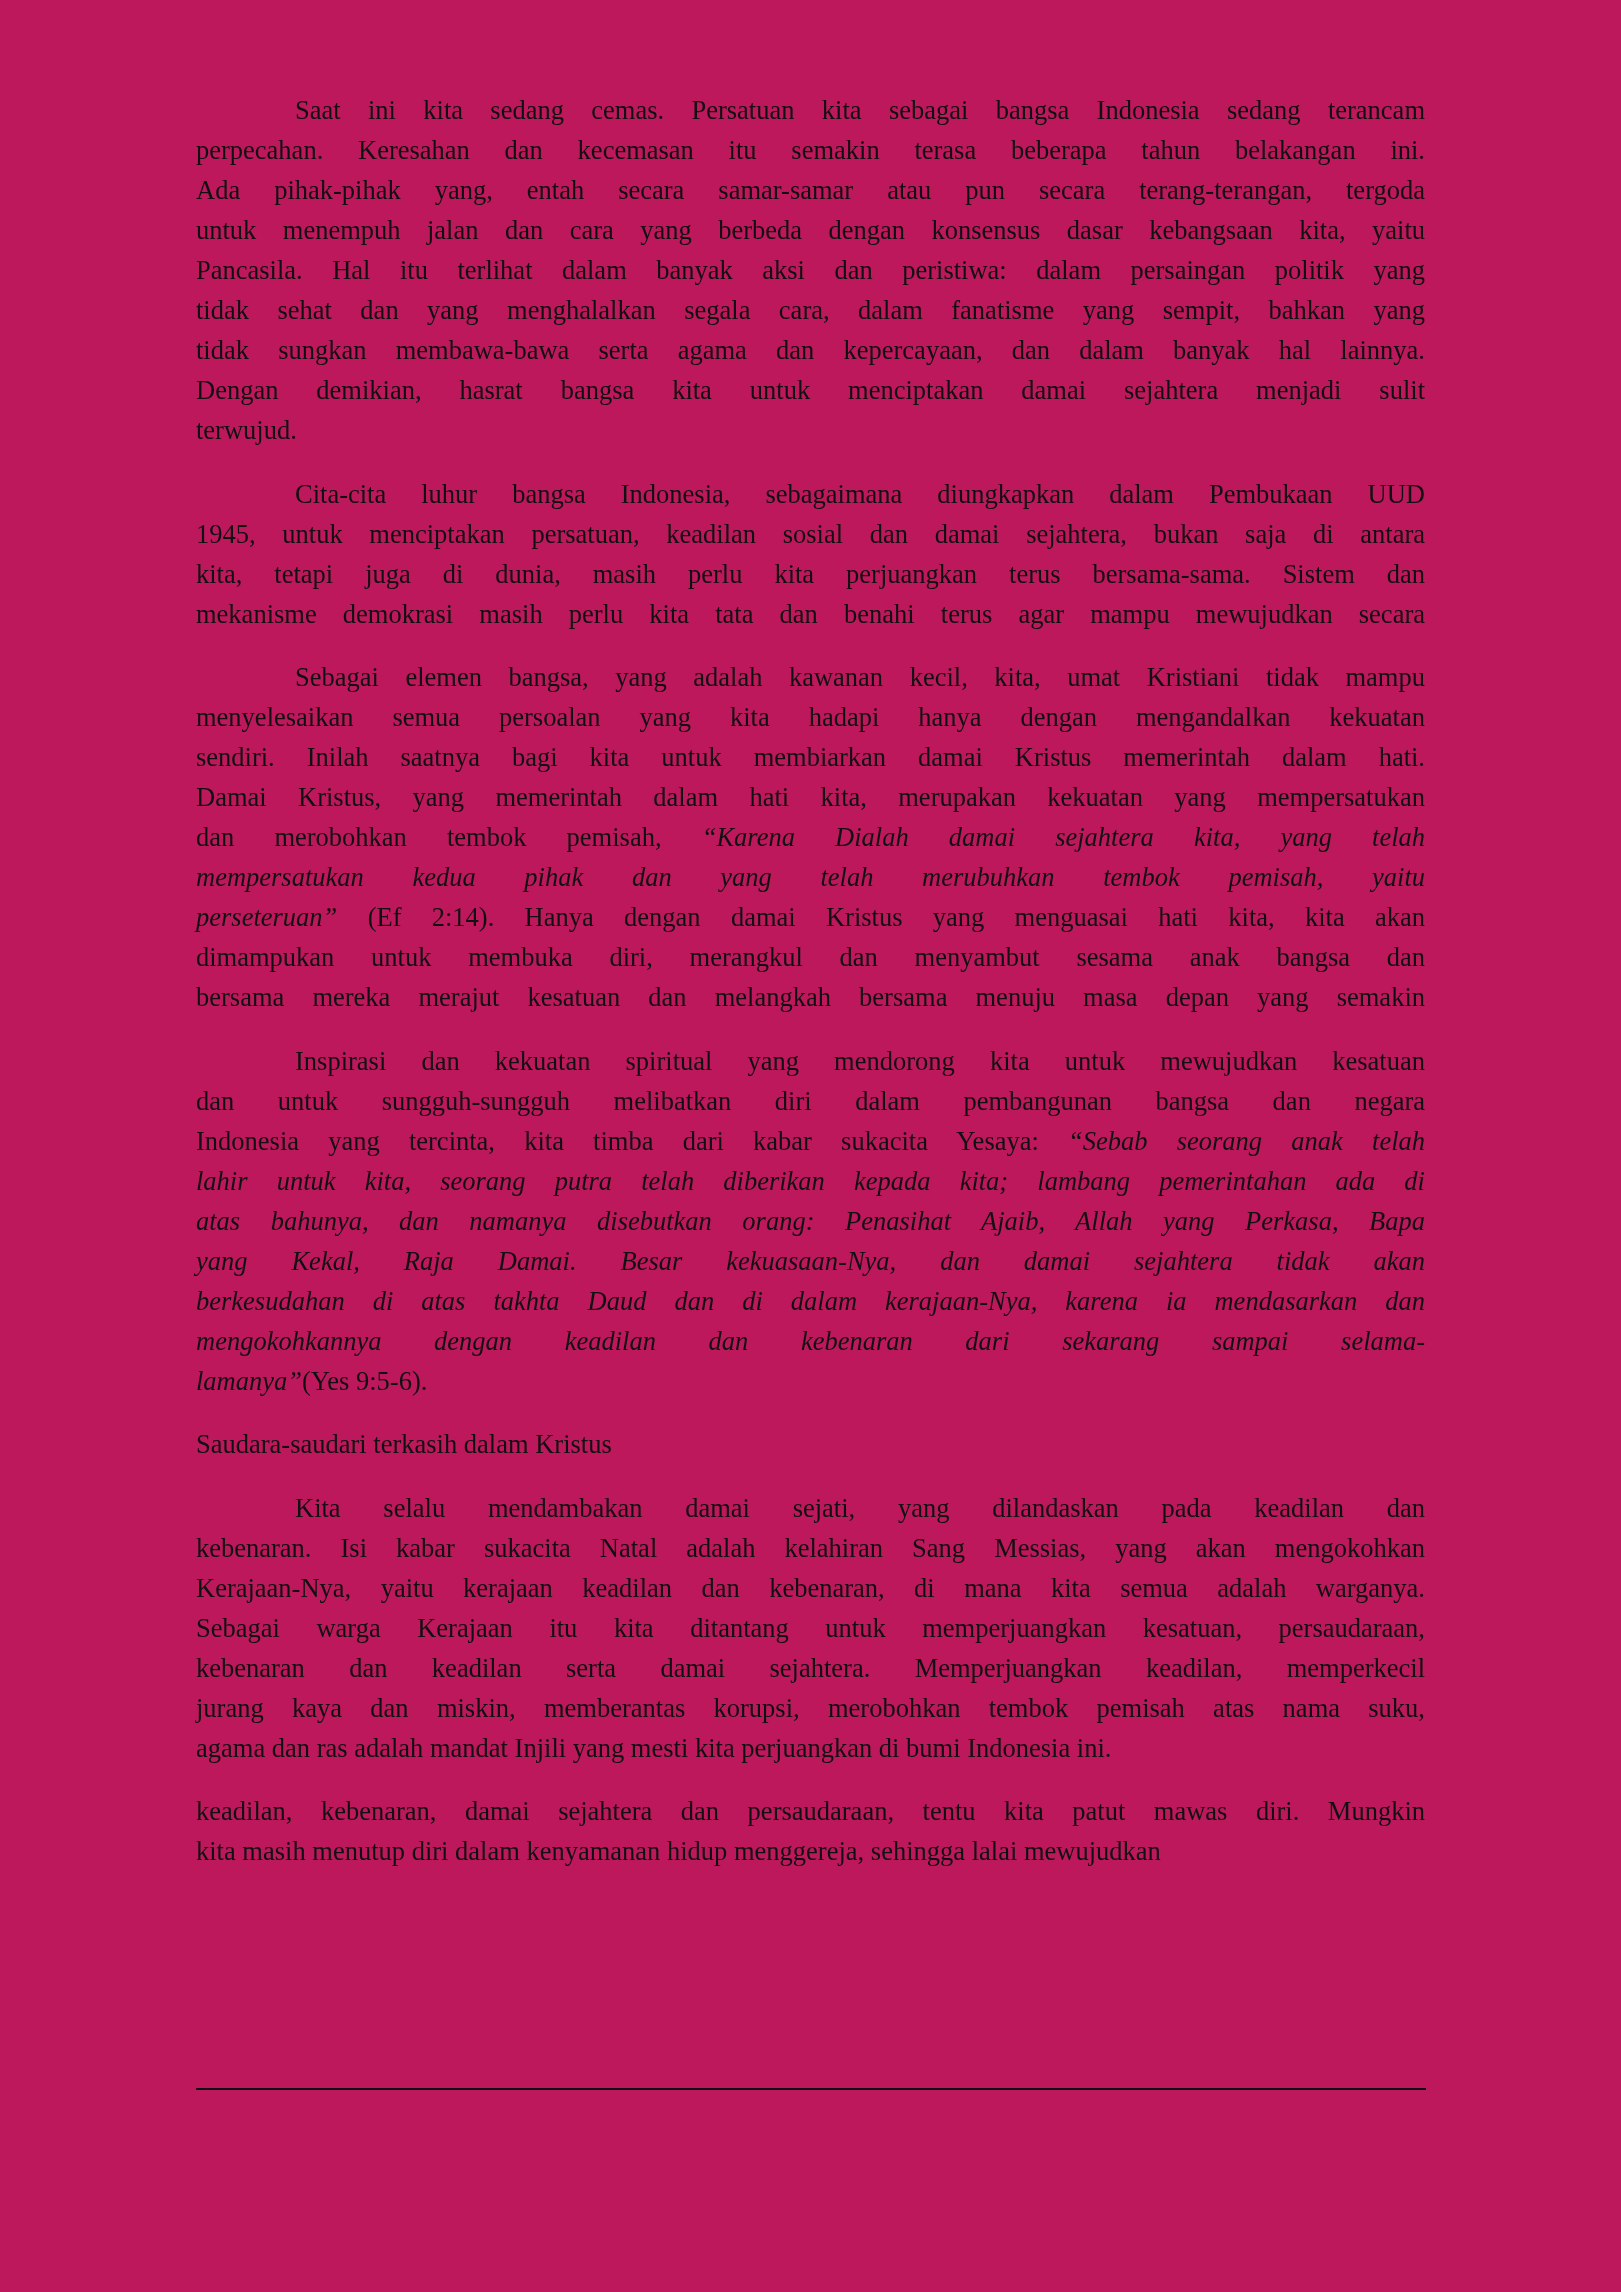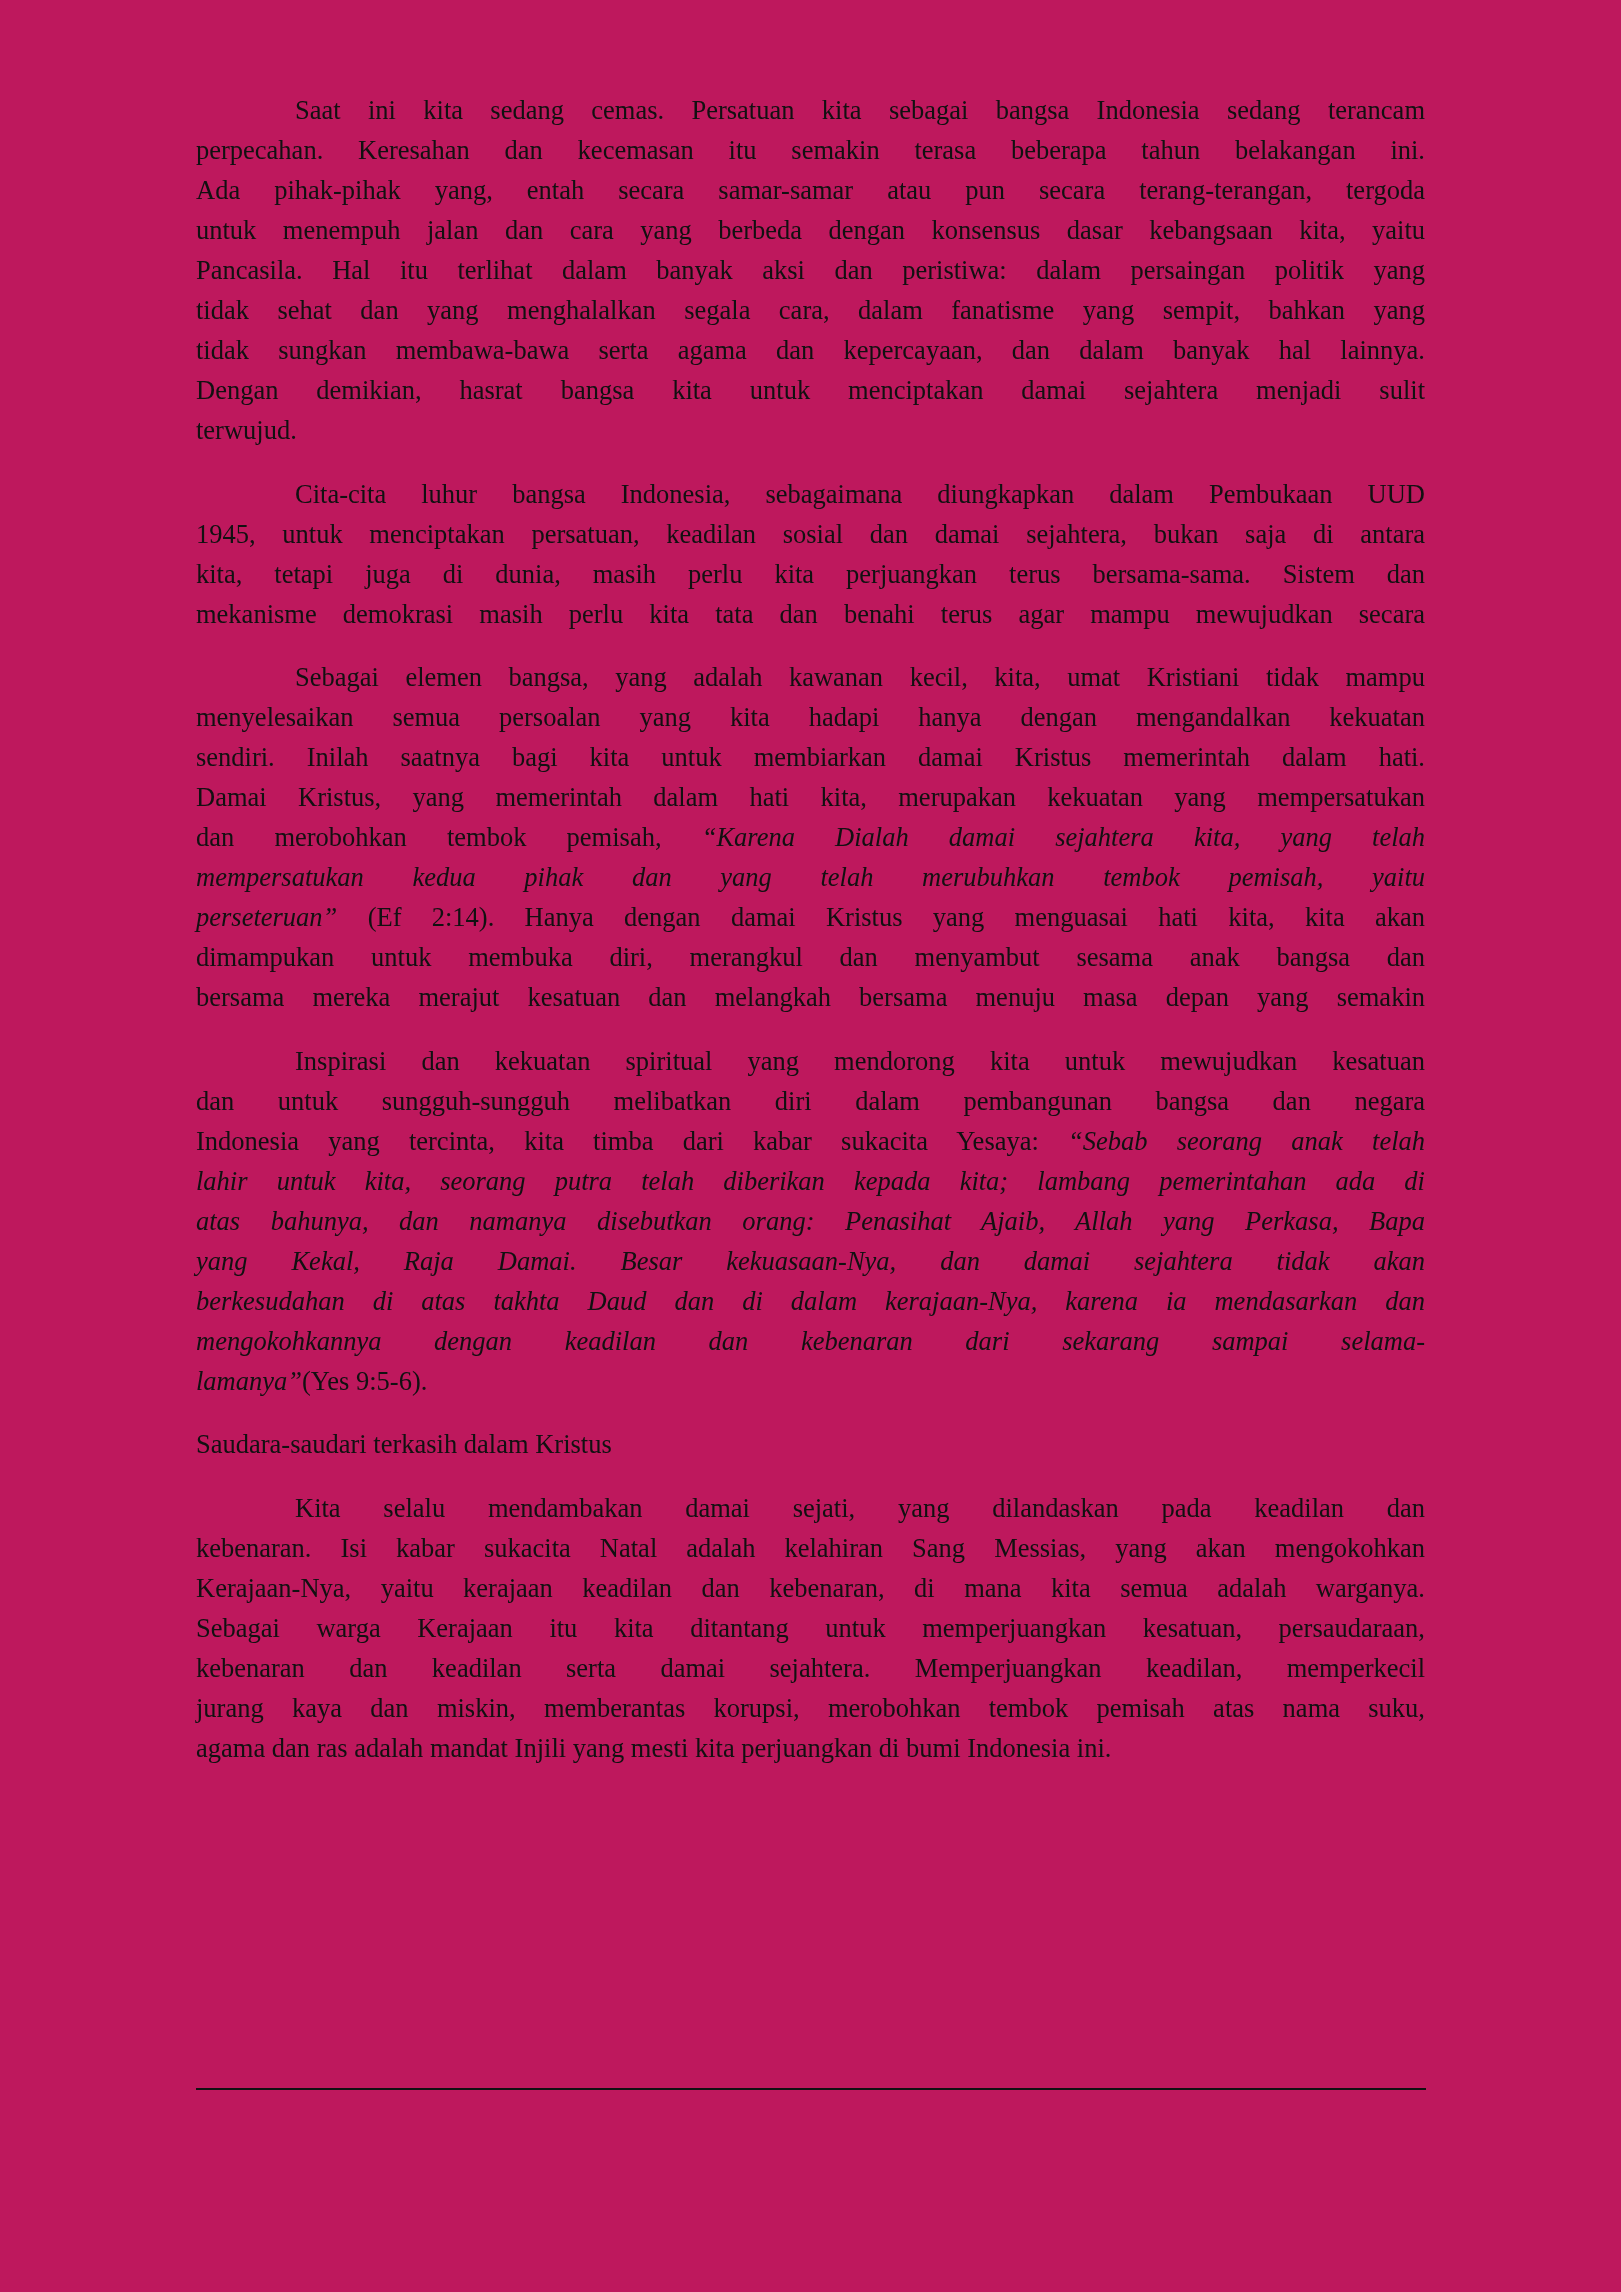--- a/index.html
+++ b/index.html
@@ -68,18 +68,20 @@
       <p class="para">
         <span class="line indent"><span>Kita selalu mendambakan damai sejati, yang dilandaskan pada keadilan dan</span></span>
         <span class="line"><span>kebenaran. Isi kabar sukacita Natal adalah kelahiran Sang Messias, yang akan mengokohkan</span></span>
         <span class="line"><span>Kerajaan-Nya, yaitu kerajaan keadilan dan kebenaran, di mana kita semua adalah warganya.</span></span>
         <span class="line"><span>Sebagai warga Kerajaan itu kita ditantang untuk memperjuangkan kesatuan, persaudaraan,</span></span>
         <span class="line"><span>kebenaran dan keadilan serta damai sejahtera. Memperjuangkan keadilan, memperkecil</span></span>
         <span class="line"><span>jurang kaya dan miskin, memberantas korupsi, merobohkan tembok pemisah atas nama suku,</span></span>
         <span class="line last"><span>agama dan ras adalah mandat Injili yang mesti kita perjuangkan di bumi Indonesia ini.</span></span>
       </p>
       <p class="para">
+        <span class="line"><span>keadilan, kebenaran, damai sejahtera dan persaudaraan, tentu kita patut mawas diri. Mungkin</span></span>
+        <span class="line last"><span>kita masih menutup diri dalam kenyamanan hidup menggereja, sehingga lalai mewujudkan</span></span>
       </p>
     </div>
 
   <div class="footer-rule"></div>
 </div>
 
 
 </body></html>

